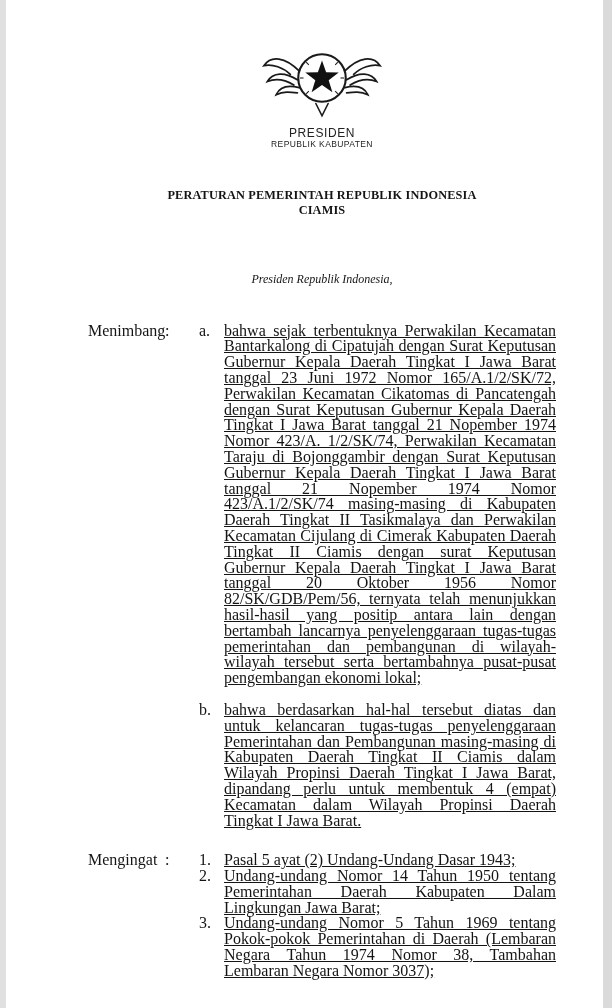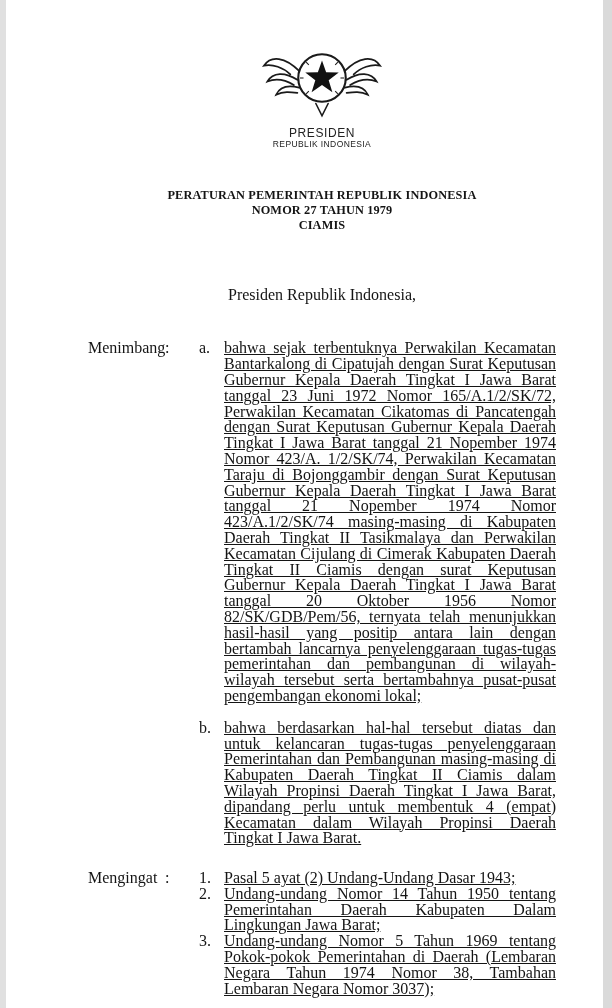--- a/index.html
+++ b/index.html
@@ -31,21 +31,22 @@
     font-size: 12.3px;
     line-height: 14.8px;
     letter-spacing: 0.15px;
     font-weight: bold;
   }
   .title-subject { margin-top: 0; }
 
   .salutation {
     margin-top: 54px;
     text-align: center;
-    font-size: 16px;
+    font-size: 12px;
+    font-style: italic;
   }
 
   
   .clauses { margin-top: 36px; font-size: 16px; line-height: 15.8px; }
   .clause {
     display: grid;
     grid-template-columns: 77px 34px 1fr;
     align-items: start;
   }
   .clause + .clause { margin-top: 24px; }
@@ -98,27 +99,26 @@
           <line x1="55" y1="35" x2="52" y2="32"></line>
           <line x1="85" y1="65" x2="88" y2="68"></line>
           <line x1="55" y1="65" x2="52" y2="68"></line>
         </g>
 
         <polygon fill="#111111" points="70,30 74.7,43.5 89,43.8 77.6,52.5 81.8,66.2 70,58 58.2,66.2 62.4,52.5 51,43.8 65.3,43.5"></polygon>
       </svg>
     </span>
     <div class="org">
       <div class="org-line1">PRESIDEN</div>
-      <div class="org-line2">REPUBLIK INDONESIA</div>
+      <div class="org-line2">REPUBLIK KABUPATEN</div>
     </div>
   </div>
 
   <div class="title-block">
     <div>PERATURAN PEMERINTAH REPUBLIK INDONESIA</div>
-    <div>NOMOR  27 TAHUN 1979</div>
     <div>CIAMIS</div>
   </div>
 
   <div class="salutation">Presiden Republik Indonesia,</div>
 
   <div class="clauses">
 
     <div class="clause sec-menimbang">
       <div class="label">Menimbang</div>
       <div class="colon">:</div>

